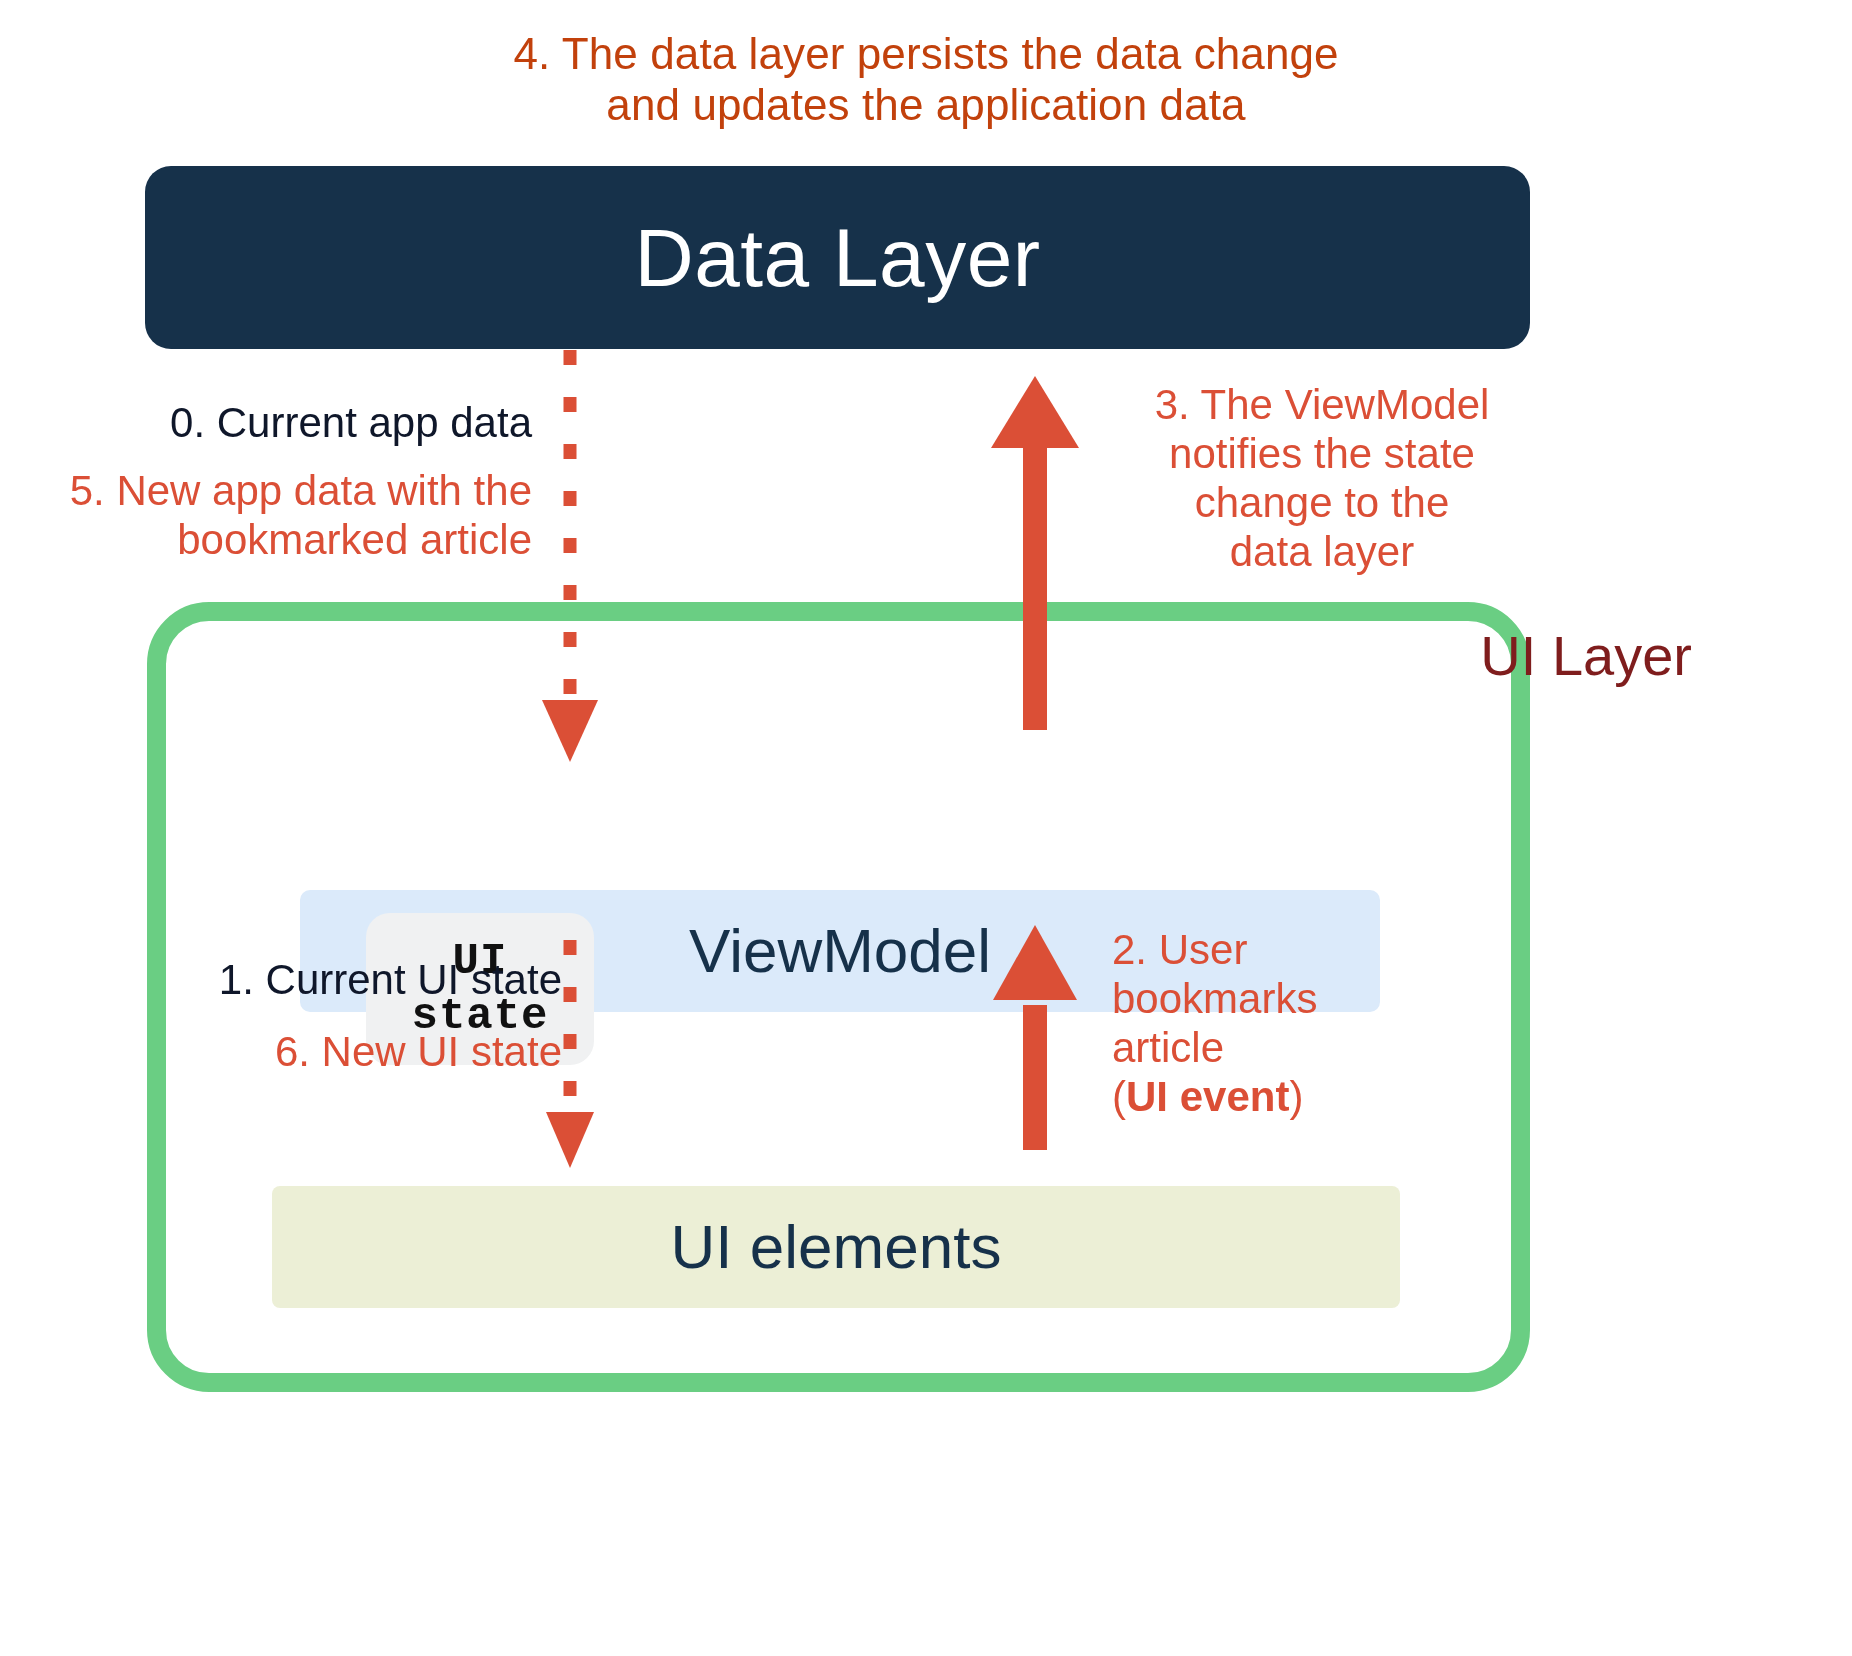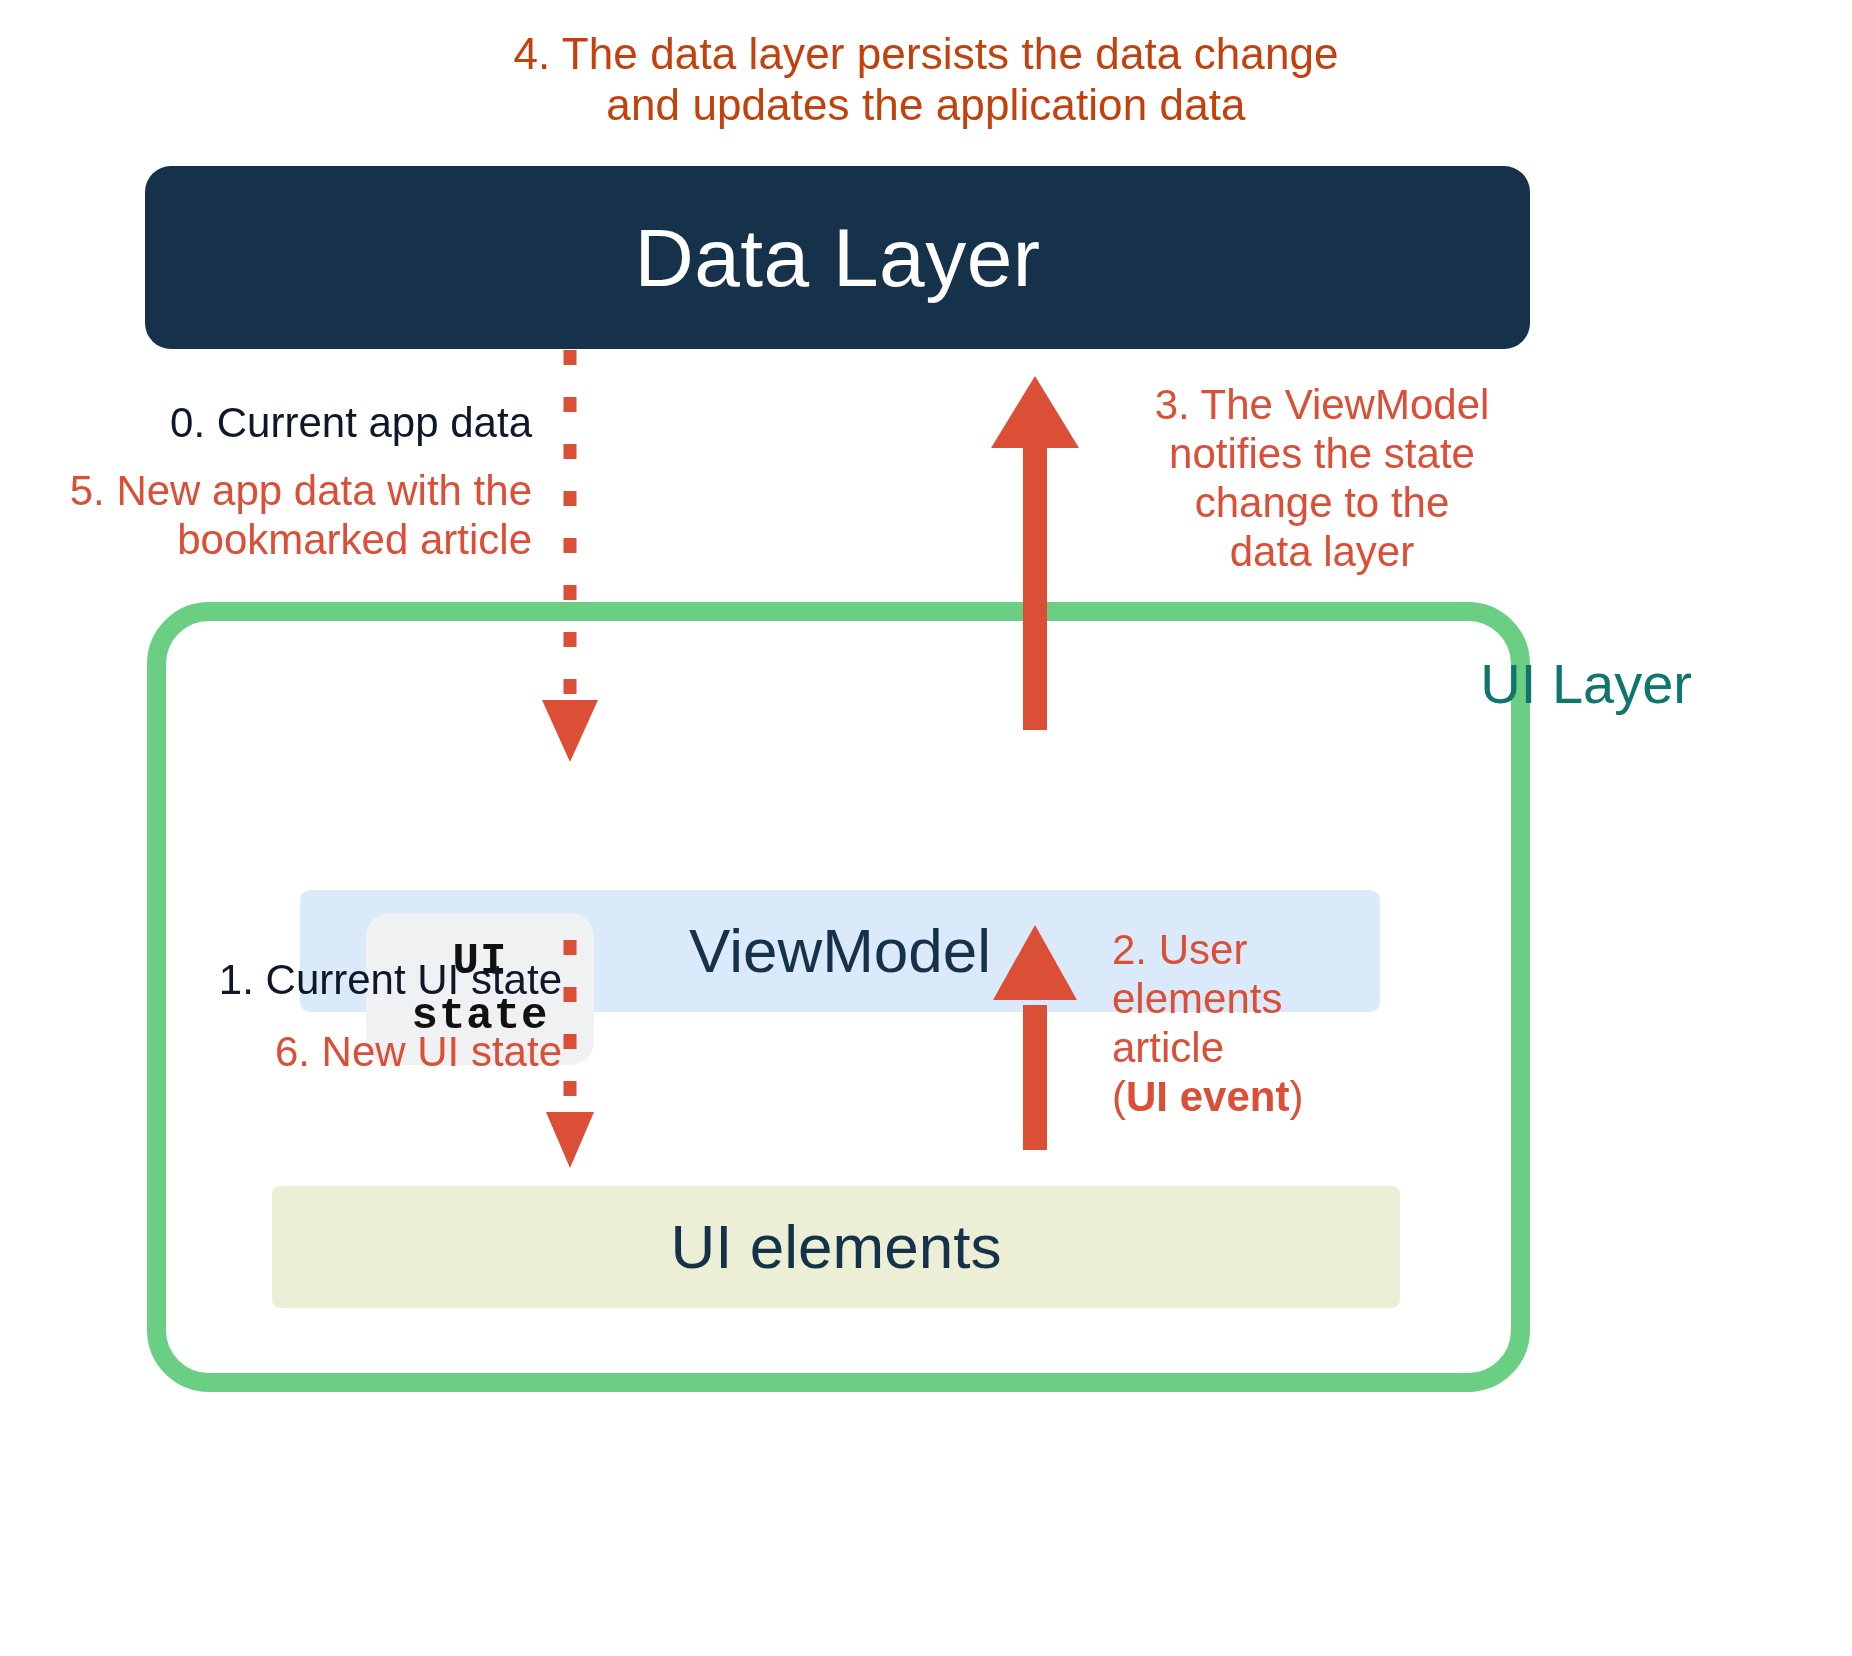--- a/index.html
+++ b/index.html
@@ -12,21 +12,21 @@
      color:#c2410c;font-size:44px;line-height:1.17;letter-spacing:.1px;}
 
   
   #data-layer-box{position:absolute;left:145px;top:166px;width:1385px;height:183px;
      background:#16314A;border-radius:26px;display:flex;align-items:center;justify-content:center;}
   #data-layer-label{color:#ffffff;font-size:82px;line-height:1;letter-spacing:.5px;}
 
   
   #ui-layer-box{position:absolute;left:147px;top:602px;width:1383px;height:790px;
      border:19px solid #6ACE83;border-radius:62px;box-sizing:border-box;background:transparent;}
-  #ui-layer-label{position:absolute;right:160px;top:628px;color:#0f766e;font-size:56px;line-height:1;margin-top:28px;}
+  #ui-layer-label{position:absolute;right:160px;top:628px;color:#7f1d1d;font-size:56px;line-height:1;}
 
   
   #viewmodel-box{position:absolute;left:300px;top:890px;width:1080px;height:122px;
      background:#DBEAFA;border-radius:10px;display:flex;align-items:center;justify-content:center;}
   #viewmodel-label{color:#16314A;font-size:62px;line-height:1;}
 
   #ui-state-chip{position:absolute;left:366px;top:913px;width:228px;height:152px;
      background:#F0F1F2;border-radius:24px;display:flex;flex-direction:column;
      align-items:center;justify-content:center;}
   #ui-state-chip span{font-family:"Liberation Mono","DejaVu Sans Mono",monospace;
@@ -93,21 +93,21 @@
   </div>
 
   <div class="ann navy" id="ann-1">
     <div>1. Current UI state</div>
   </div>
   <div class="ann red" id="ann-6">
     <div>6. New UI state</div>
   </div>
   <div class="ann red" id="ann-2">
     <div>2. User</div>
-    <div>elements</div>
+    <div>bookmarks</div>
     <div>article</div>
     <div><span>(</span><b>UI event</b><span>)</span></div>
   </div>
 
   <div id="ui-elements-box">
     <div id="ui-elements-label">UI elements</div>
   </div>
 
   <svg class="overlay" viewBox="0 0 1852 1656">
 

